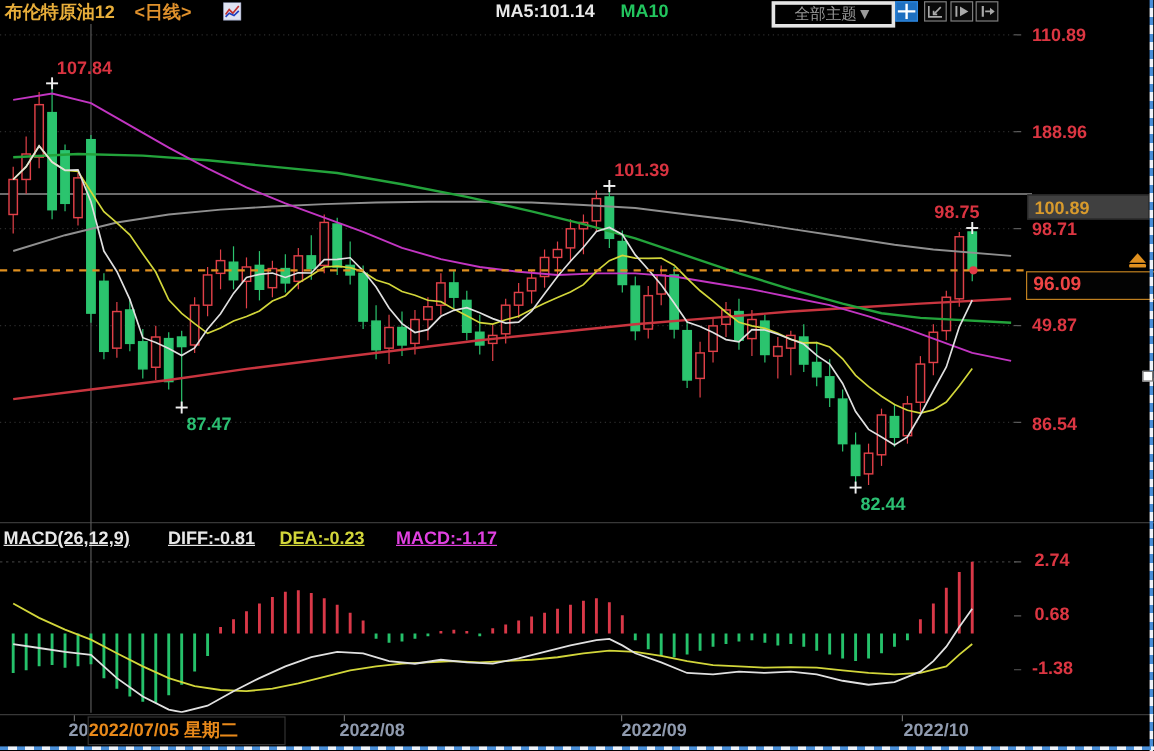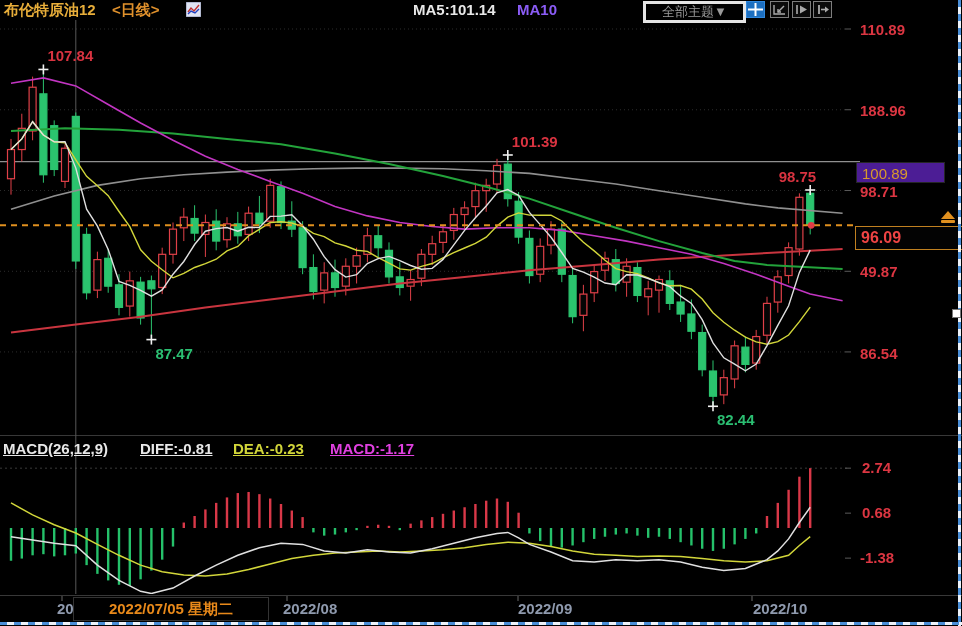--- a/index.html
+++ b/index.html
@@ -6,43 +6,43 @@
   .app{position:relative;width:962px;height:626px;background:#000;overflow:hidden;
        font-family:"Liberation Sans","DejaVu Sans",sans-serif;}
   svg text{font-family:"Liberation Sans","DejaVu Sans",sans-serif;}
   .abs{position:absolute;white-space:nowrap;}
   
   .tb-sym{left:4px;top:1px;color:#e8ae3a;font-weight:bold;font-size:15px;z-index:6;}
   .tb-per{left:112px;top:1px;color:#e0912c;font-weight:bold;font-size:15px;z-index:6;}
   .tb-mini{left:186px;top:2px;z-index:6;}
   .tb-mas{left:209px;top:1px;color:#e8e8e8;font-weight:bold;font-size:15px;z-index:6;}
   .tb-ma5{left:413px;top:1px;color:#e8e8e8;font-weight:bold;font-size:15px;z-index:6;}
-  .tb-ma10{left:517px;top:1px;color:#8b5cf6;font-weight:bold;font-size:15px;z-index:6;}
+  .tb-ma10{left:517px;top:1px;color:#22c55e;font-weight:bold;font-size:15px;z-index:6;}
   .theme-btn{left:643px;top:1px;width:97px;height:16px;border:3px solid #e5e5e5;color:#9a9a9a;
      font-size:13px;line-height:16px;text-align:center;background:#000;z-index:6;cursor:pointer;}
   .tool{top:1px;width:19px;height:17px;z-index:6;box-sizing:border-box;cursor:pointer;
         display:flex;align-items:center;justify-content:center;}
   .tool.gray{border:1px solid #7d7d7d;background:#0a0a0a;}
   .tool.blue{background:#1d6fc0;border:1px solid #2f87dd;}
   
   .ylab{color:#dc3642;font-weight:bold;font-size:15px;z-index:3;}
-  .ybox{left:856px;width:89px;height:21px;background:#4c1d95;border:1px solid #262626;
-        color:#d89a2c;font-weight:normal;font-size:15px;line-height:21px;padding-left:5px;
+  .ybox{left:856px;width:102px;height:21px;background:#404040;border:1px solid #262626;
+        color:#d89a2c;font-weight:bold;font-size:15px;line-height:21px;padding-left:5px;
         box-sizing:border-box;z-index:4;}
   .ycur{left:855px;width:124px;height:24px;background:#030303;border:1px solid #c08020;
         color:#ef4444;font-weight:bold;font-size:16px;line-height:22px;padding-left:5px;
         box-sizing:border-box;z-index:5;}
   .pin{left:941px;top:211px;z-index:5;}
   .pin .tri{width:0;height:0;border-left:7px solid transparent;border-right:7px solid transparent;
             border-bottom:8px solid #e0901f;}
   .pin .bar{width:14px;height:3px;background:#e0901f;margin-top:1px;border-radius:1px;}
   
   .xlab{color:#8f9aae;font-weight:bold;font-size:15px;z-index:2;top:600px;}
-  .xtip{left:73px;top:597px;width:196px;height:24px;background:#000;border:1px solid #333;
-        color:#e8891a;font-weight:bold;font-size:15px;line-height:22px;text-align:center;
+  .xtip{left:73px;top:597px;width:165px;height:24px;background:#000;border:1px solid #333;
+        color:#e8891a;font-weight:bold;font-size:15px;line-height:22px;
         box-sizing:border-box;z-index:6;}
   
   .mh{top:440px;font-weight:bold;font-size:15px;z-index:3;text-decoration:underline;}
   
   .ants-v{position:absolute;right:1px;top:0;bottom:0;width:3px;z-index:9;
           background:repeating-linear-gradient(180deg,#4a8fd8 0 7px,#eef3fa 7px 14px);}
   .ants-h{position:absolute;left:0;right:0;bottom:1px;height:3px;z-index:9;
           background:repeating-linear-gradient(90deg,#4a8fd8 0 7px,#eef3fa 7px 14px);}
   .handle{position:absolute;right:1px;top:309px;width:9px;height:9px;background:#fff;
           border:1px solid #777;z-index:10;box-sizing:border-box;}

